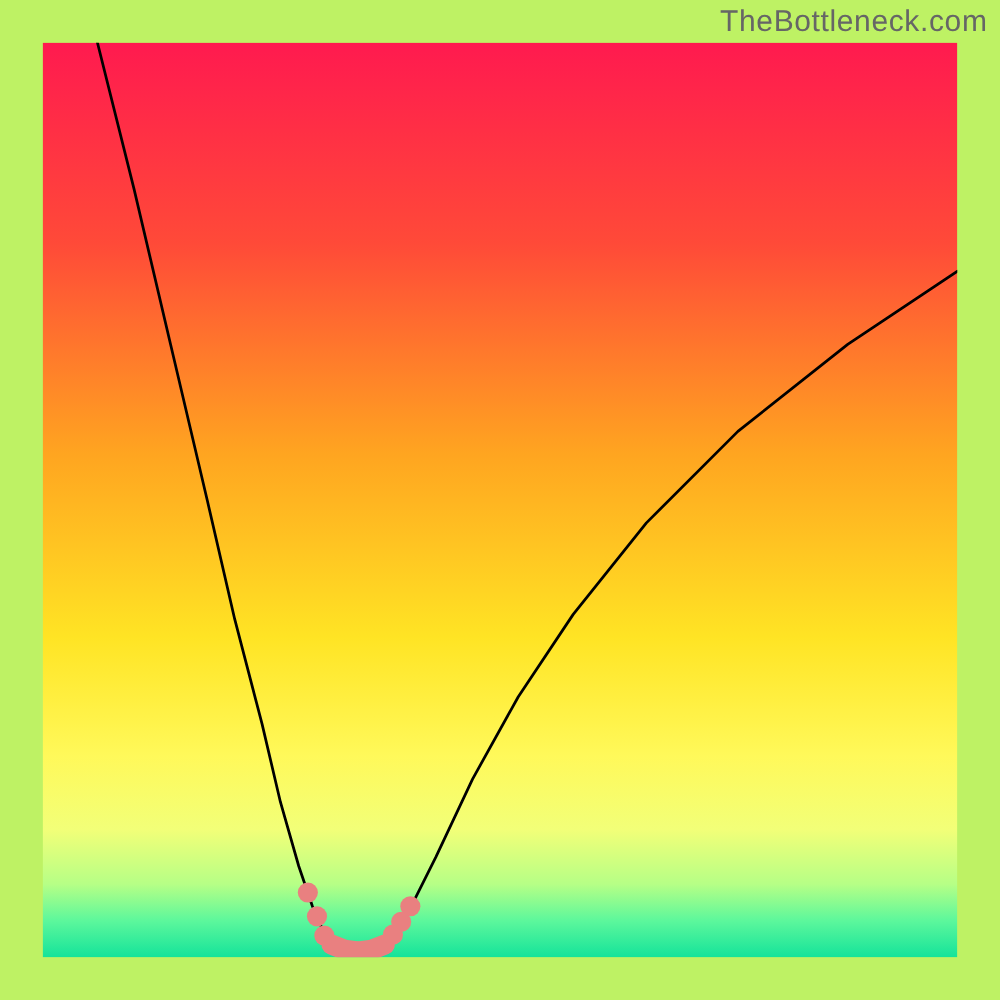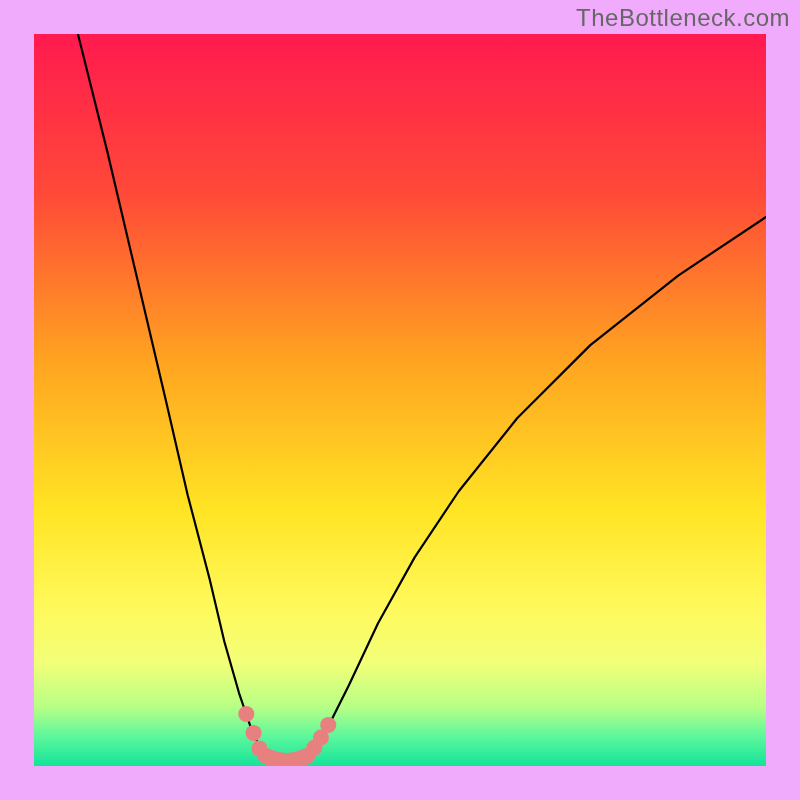--- a/index.html
+++ b/index.html
@@ -10,21 +10,21 @@
     background: #000;
     overflow: hidden;
     font-family: Arial, Helvetica, sans-serif;
   }
   .frame {
     position: absolute;
     top: 0;
     left: 0;
     width: 800px;
     height: 800px;
-    background: #f0abfc;
+    background: #bef264;
   }
   .watermark {
     position: absolute;
     top: 4px;
     right: 10px;
     color: #666;
     font-size: 24px;
     font-weight: 400;
     letter-spacing: 0.5px;
     z-index: 10;

